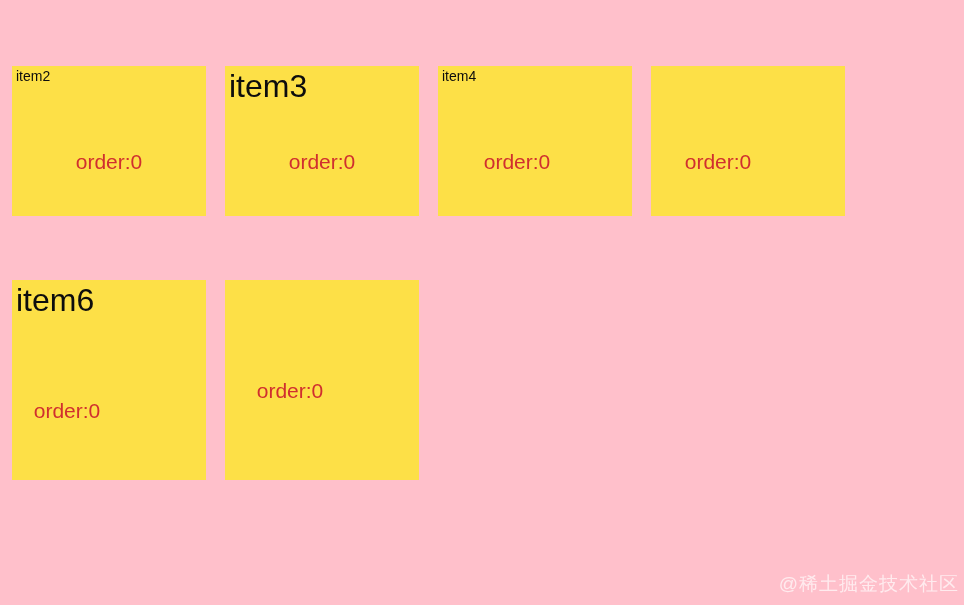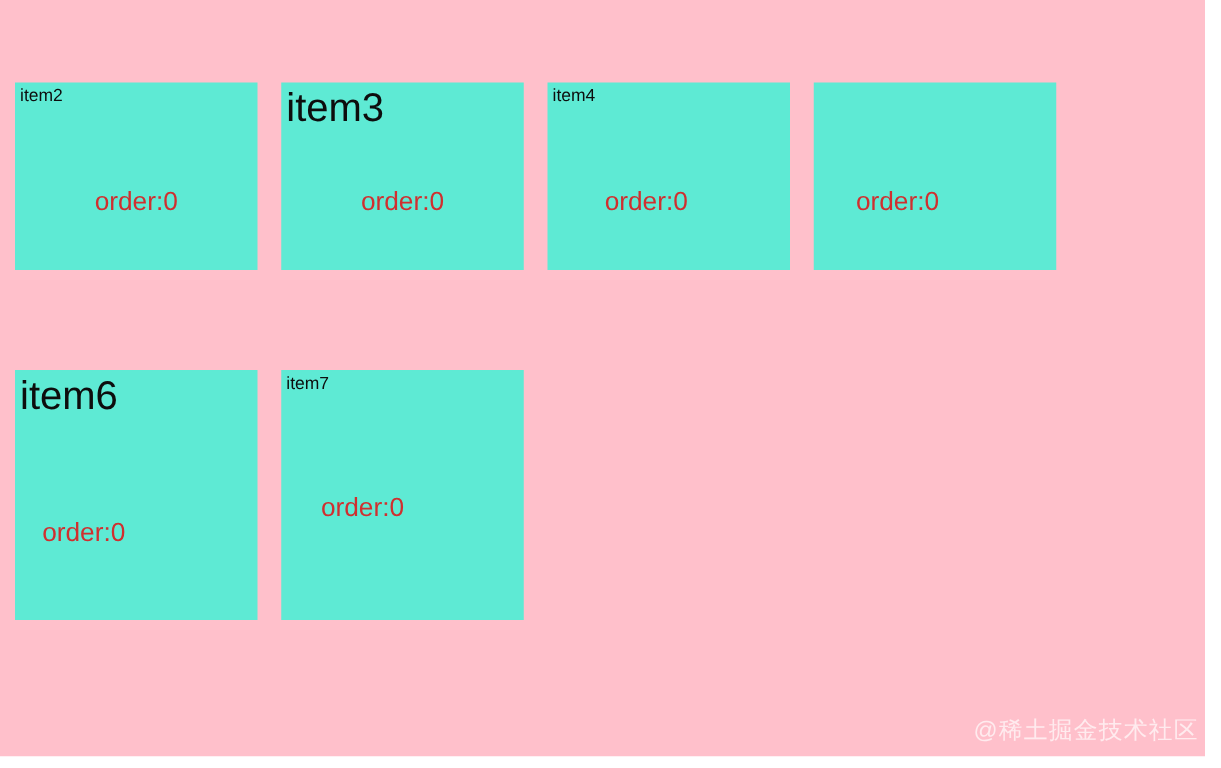--- a/index.html
+++ b/index.html
@@ -23,25 +23,25 @@
     height: 605px;
     background: #ffc0cb;
     overflow: visible;
   }
   .flex-row {
     display: flex;
     padding-left: 12px;
     gap: 19px;
   }
   .row-1 { padding-top: 66px; }
-  .row-2 { margin-top: 80px; }
+  .row-2 { margin-top: 64px; }
   .box {
     position: relative;
     width: 194px;
-    background: #5eead4;
+    background: #fde047;
     box-sizing: border-box;
     flex: 0 0 auto;
   }
   .row-1 .box { height: 150px; }
   .row-2 .box { height: 200px; }
   .label {
     color: #0d0d0d;
     padding: 2px 0 0 4px;
     line-height: 1.15;
   }
@@ -95,20 +95,19 @@
         <p class="order">order:0</p>
       </div>
     </div>
 
     <div class="flex-row row-2">
       <div class="box b-item6">
         <div class="label label-lg">item6</div>
         <p class="order">order:0</p>
       </div>
       <div class="box b-item7">
-        <div class="label label-sm">item7</div>
         <p class="order">order:0</p>
       </div>
     </div>
 
     <div class="watermark">@稀土掘金技术社区</div>
   </div>
 </div>
 
 </body></html>

